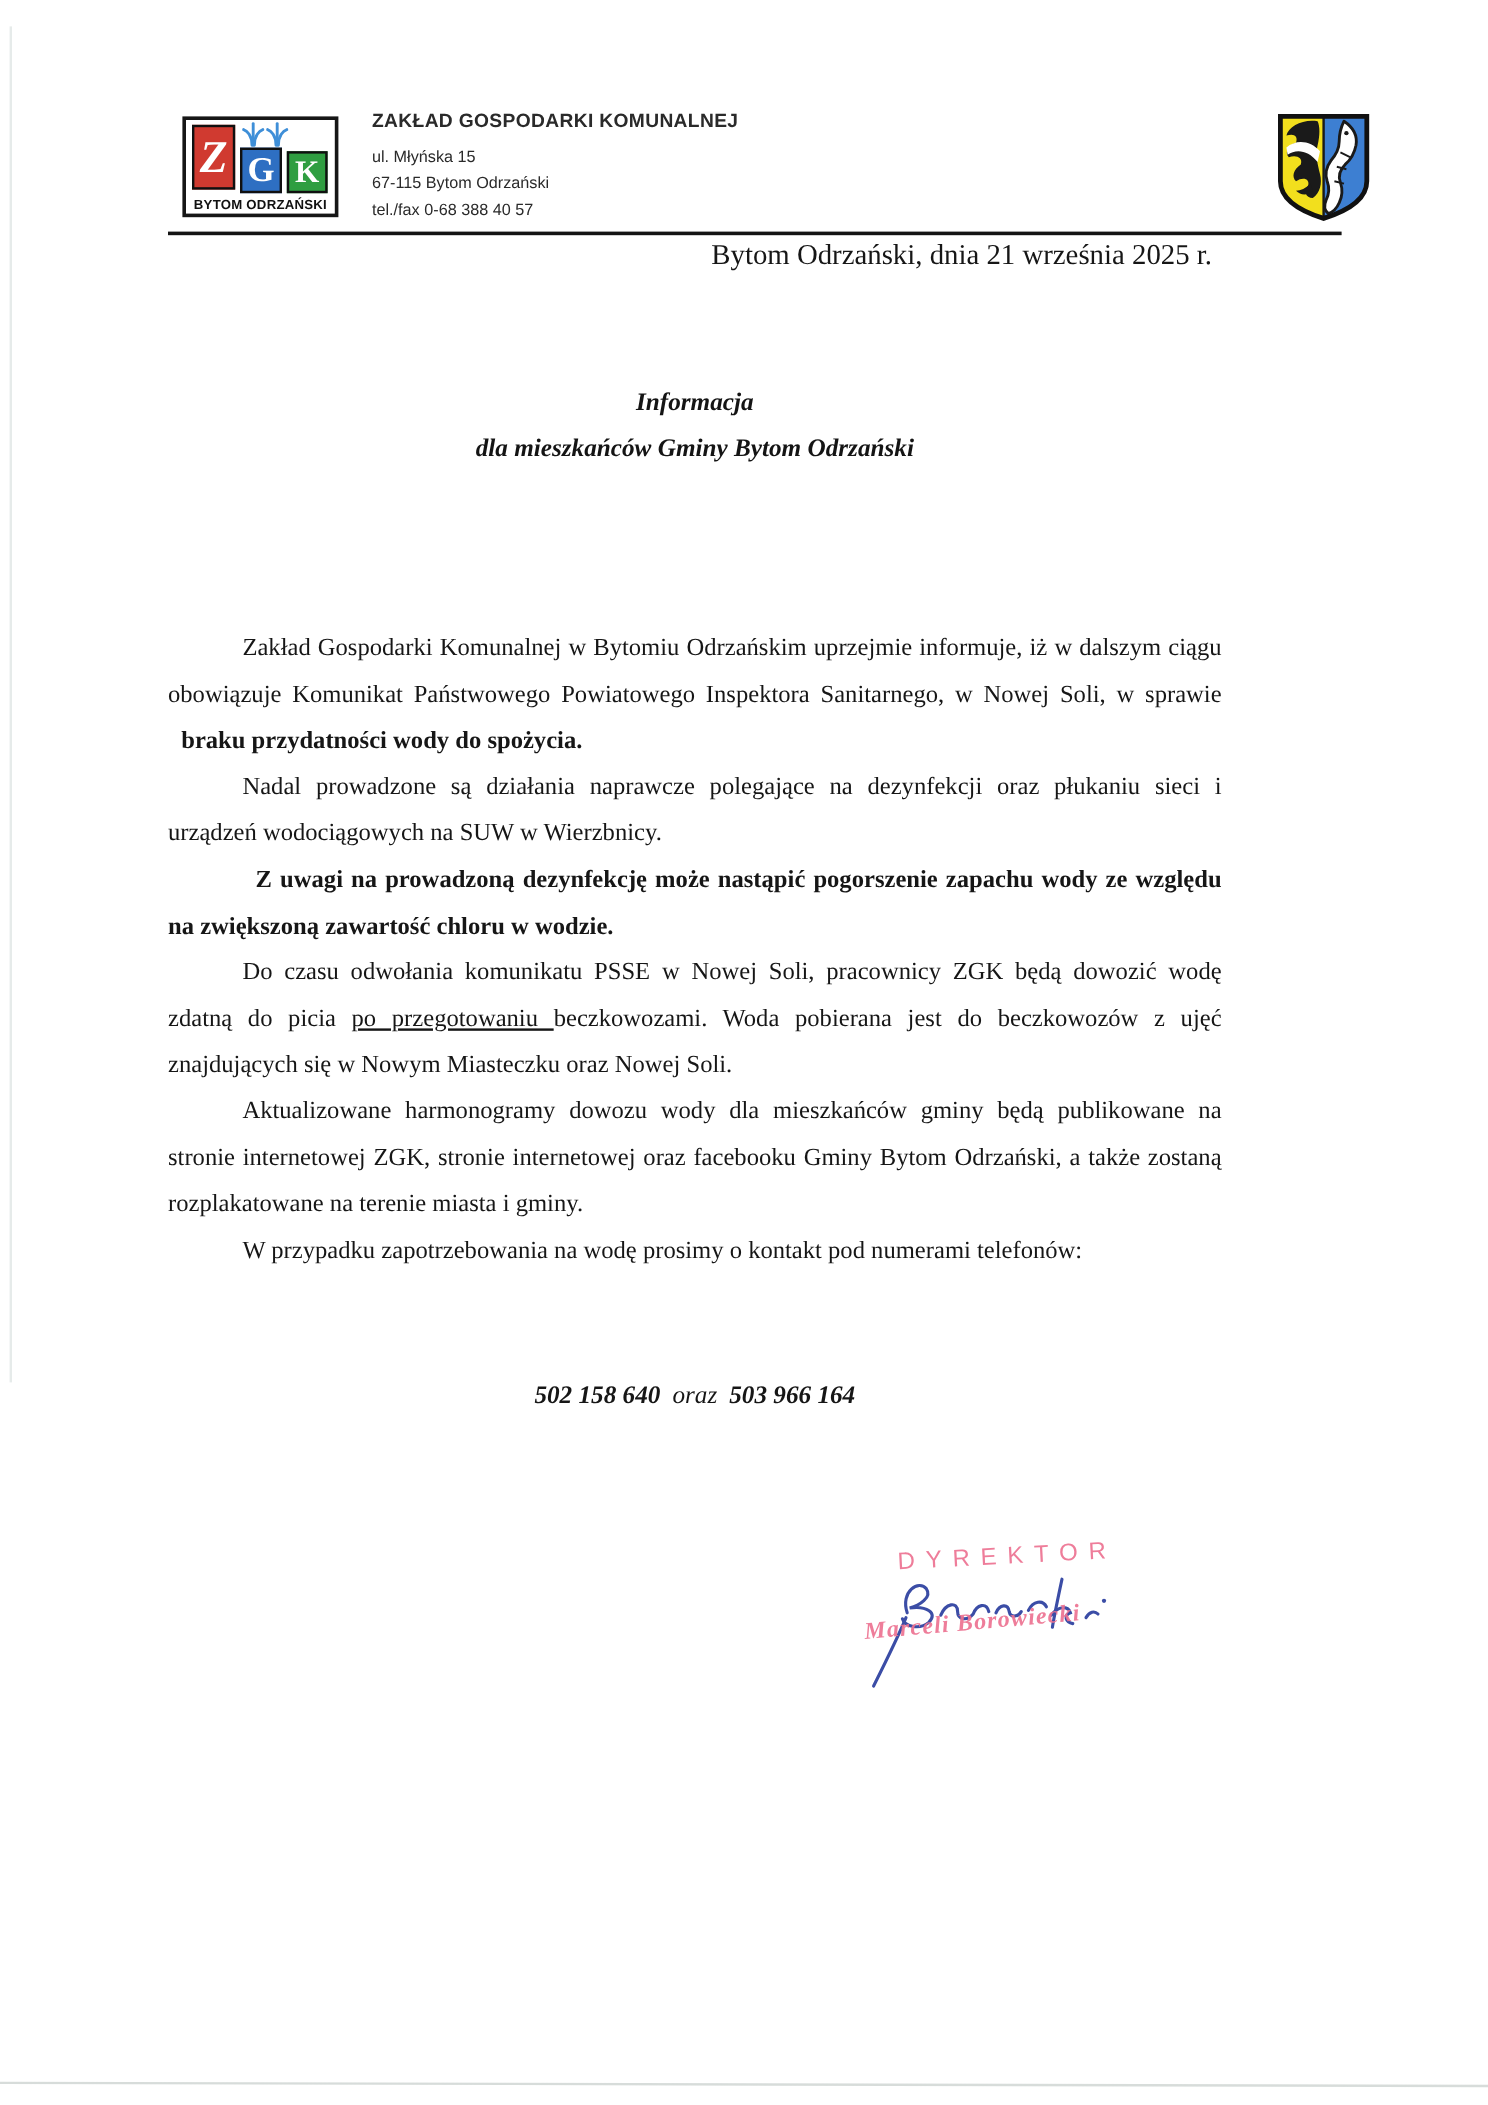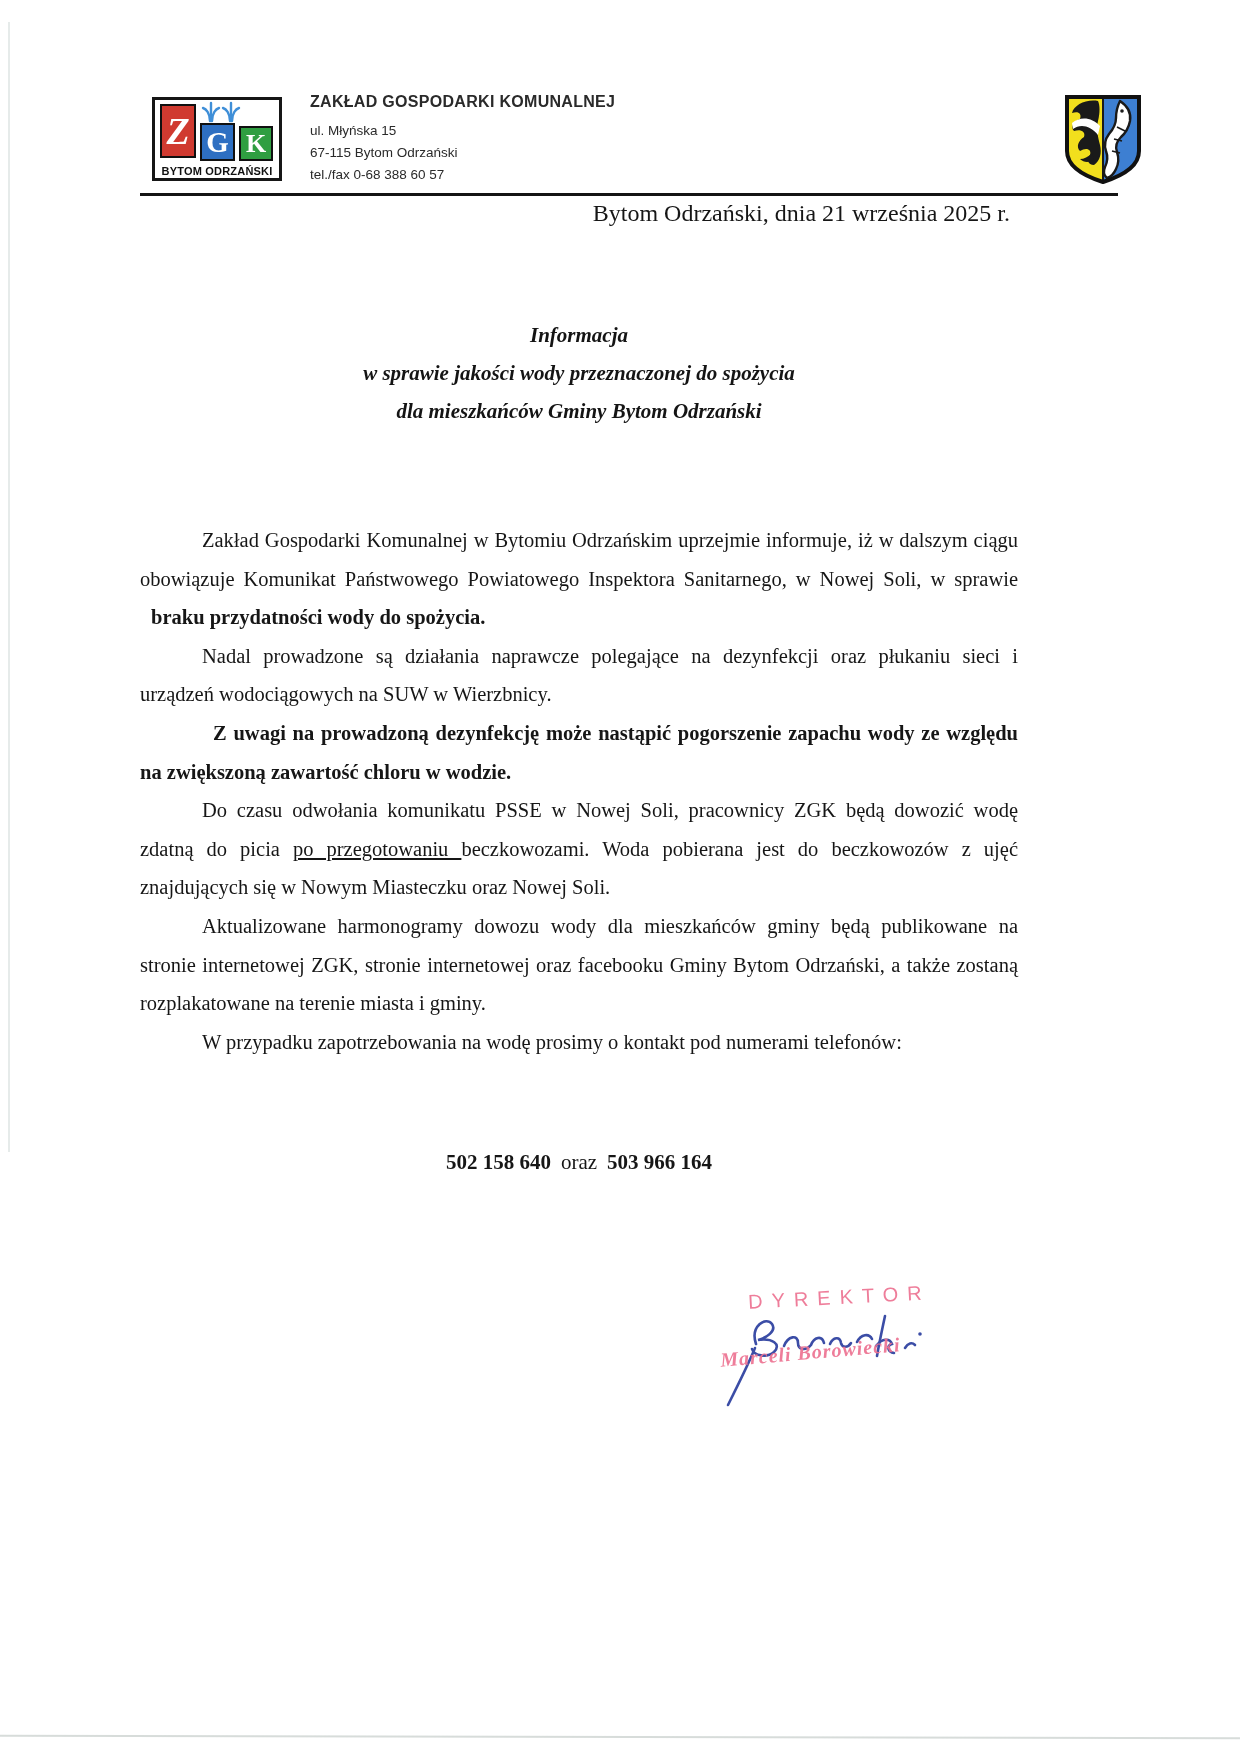--- a/index.html
+++ b/index.html
@@ -46,21 +46,21 @@
                  text-align:center; font-weight:bold; font-size:21px; line-height:38px; color:#141414;font-style:italic; }
 
   
   .body-text { position:absolute; left:140px; top:521px; width:878px;
                font-size:20.5px; line-height:38.6px; text-align:justify; color:#161616; }
   .body-text p { text-indent:62px; margin:0; }
   .seg-bold { font-weight:bold;margin-left:11px; }
   .seg-underline { text-decoration:underline; }
 
   .phones { position:absolute; left:140px; top:1150px; width:878px;
-            text-align:center; font-size:21px; color:#161616; }
+            text-align:center; font-size:21px; color:#161616;font-style:italic; }
   .phones .num { font-weight:bold; }
   .phones .conn { margin:0 10px; }
 
   
   .signature { position:absolute; left:700px; top:1286px; width:340px; height:170px; }
   .stamp-title { position:absolute; left:48px; top:0; font-family:"Liberation Sans", sans-serif;
                  font-size:20px; font-weight:500; letter-spacing:9px; color:#ed7392;
                  transform:rotate(-3deg); opacity:.92; }
   .stamp-name { position:absolute; left:20px; top:55px; font-style:italic; font-weight:600;
                 font-size:20px; letter-spacing:1px; color:#ed7392; transform:rotate(-5deg);
@@ -89,21 +89,21 @@
     </svg>
     <div class="logo-letter logo-g">G</div>
     <div class="logo-letter logo-k">K</div>
     <div class="logo-caption">BYTOM ODRZAŃSKI</div>
   </div>
 
   <div class="company">
     <div class="name">ZAKŁAD GOSPODARKI KOMUNALNEJ</div>
     <div>ul. Młyńska 15</div>
     <div>67-115 Bytom Odrzański</div>
-    <div>tel./fax  0-68 388 60 57</div>
+    <div>tel./fax  0-68 388 40 57</div>
   </div>
 
   <svg class="crest" width="82" height="94" viewBox="0 0 82 94">
     <defs>
         <clipPath id="shieldClip">
           <path d="M5,4 h72 v54 c0,15 -17,25 -36,31 c-19,-6 -36,-16 -36,-31 Z"></path>
         </clipPath>
       </defs>
     <g clip-path="url(#shieldClip)">
       <rect x="0" y="0" width="41" height="94" fill="#f2df1d"></rect>
@@ -121,21 +121,20 @@
     <path d="M5,4 h72 v54 c0,15 -17,25 -36,31 c-19,-6 -36,-16 -36,-31 Z" fill="none" stroke="#111" stroke-width="4"></path>
   </svg>
 
   <div class="rule"></div>
 </div>
 
 <div class="date-line">Bytom Odrzański, dnia 21 września 2025 r.</div>
 
 <div class="title-block">
   <div>Informacja</div>
-  <div>w sprawie jakości wody przeznaczonej do spożycia</div>
   <div>dla mieszkańców Gminy Bytom Odrzański</div>
 </div>
 
 <div class="body-text">
   <p><span>Zakład Gospodarki Komunalnej w Bytomiu Odrzańskim uprzejmie informuje, iż w dalszym ciągu obowiązuje Komunikat Państwowego Powiatowego Inspektora Sanitarnego, w Nowej Soli, w sprawie </span><span class="seg-bold">braku przydatności wody do spożycia.</span></p>
   <p><span>Nadal prowadzone są działania naprawcze polegające na dezynfekcji oraz płukaniu sieci i urządzeń wodociągowych na SUW w Wierzbnicy.</span></p>
   <p><span class="seg-bold">Z uwagi na prowadzoną dezynfekcję może nastąpić pogorszenie zapachu wody ze względu na zwiększoną zawartość chloru w wodzie.</span></p>
   <p><span>Do czasu odwołania komunikatu PSSE w Nowej Soli, pracownicy ZGK będą dowozić wodę zdatną do picia </span><span class="seg-underline">po przegotowaniu </span><span>beczkowozami. Woda pobierana jest do beczkowozów z ujęć znajdujących się w Nowym Miasteczku oraz Nowej Soli.</span></p>
   <p><span>Aktualizowane harmonogramy dowozu wody dla mieszkańców gminy będą publikowane na stronie internetowej ZGK, stronie internetowej oraz facebooku Gminy Bytom Odrzański, a także zostaną rozplakatowane na terenie miasta i gminy.</span></p>
   <p><span>W przypadku zapotrzebowania na wodę prosimy o kontakt pod numerami telefonów:</span></p>

